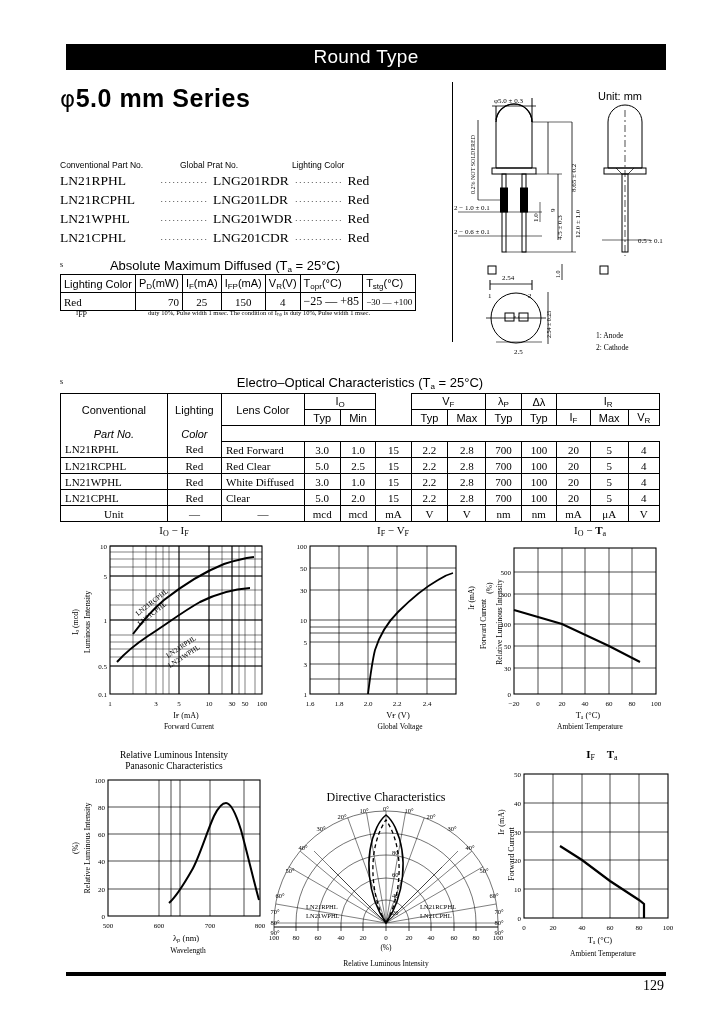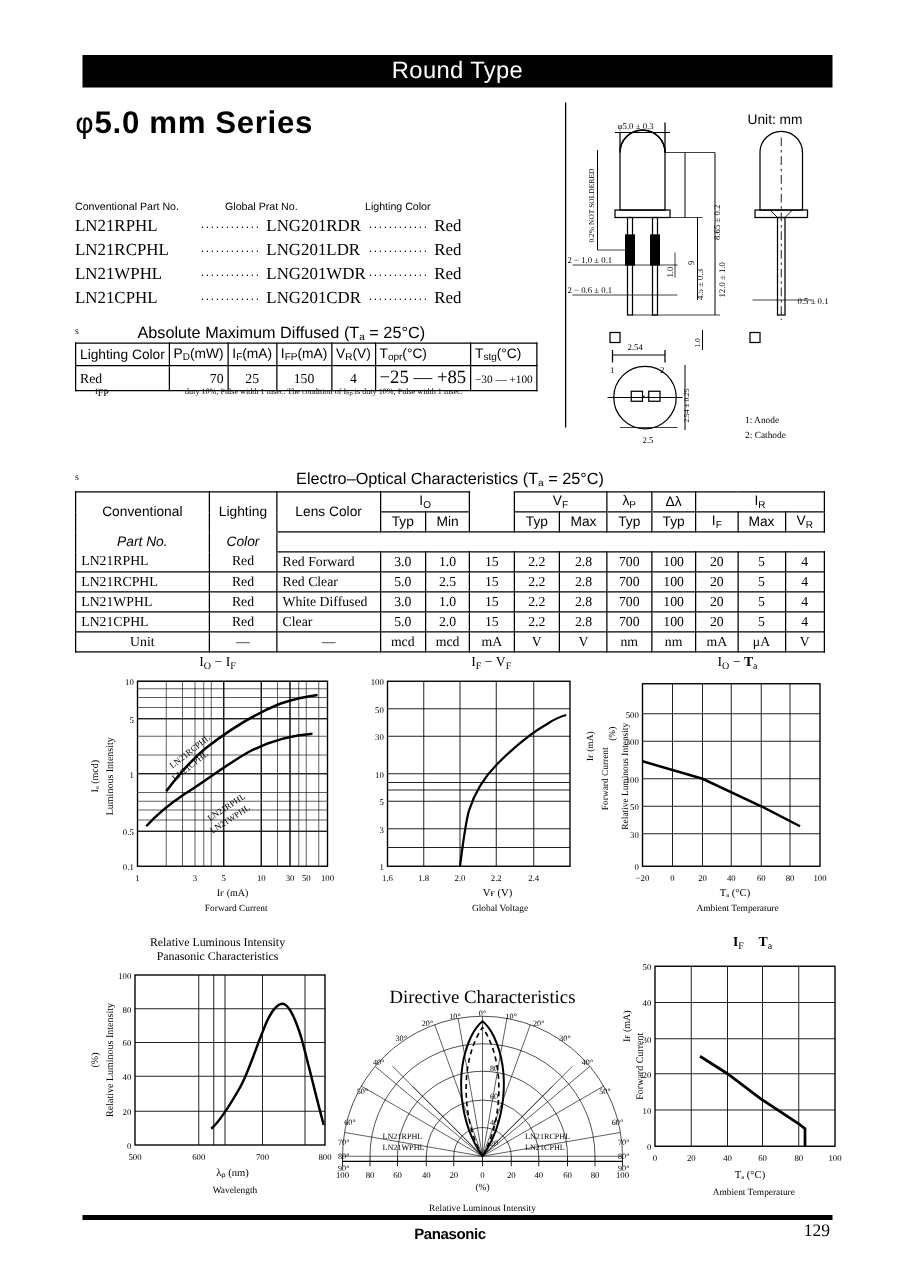--- a/index.html
+++ b/index.html
@@ -127,21 +127,21 @@
       <td class="hd"><span>V</span><span class="sub">R</span><span>(V)</span></td>
       <td class="hd"><span>T</span><span class="sub">opr</span><span>(°C)</span></td>
       <td class="hd"><span>T</span><span class="sub">stg</span><span>(°C)</span></td>
     </tr>
     <tr>
       <td class="val">Red</td>
       <td class="val" style="text-align:right">70</td>
       <td class="val" style="text-align:center">25</td>
       <td class="val" style="text-align:center">150</td>
       <td class="val" style="text-align:center">4</td>
-      <td class="val" style="text-align:center;font-size:15px">−25  —  +85</td>
+      <td class="val" style="text-align:center;font-size:12px">−25  —  +85</td>
       <td class="val" style="text-align:center;font-size:9px">−30  —  +100</td>
     </tr>
   </tbody>
     </table>
 
   <div class="note">
     <span class="lbl"><span>I</span><span class="sub">FP</span></span><span>duty 10%, Pulse width 1 msec. The condition of Iₕₚ is duty 10%, Pulse width 1 msec.</span>
   </div>
 
   <div class="sect" style="left:60px;top:375px;width:600px;">
@@ -563,21 +563,21 @@
         <text x="196" y="156">800</text>
       </g>
       <text x="122" y="169" font-size="8.5" text-anchor="middle">λₚ (nm)</text>
       <text x="14" y="76" font-size="8" text-anchor="middle" transform="rotate(-90 14 76)">(%)</text>
       <text x="26" y="76" font-size="8" text-anchor="middle" transform="rotate(-90 26 76)">Relative Luminous Intensity</text>
     </svg>
     <div class="cap" style="margin-left:28px;margin-top:-10px">Wavelength</div>
   </div>
 
   <div class="chart" style="left:268px;top:790px;width:236px;">
-    <div class="ctitle" style="font-size:15px">Directive Characteristics</div>
+    <div class="ctitle" style="font-size:12px">Directive Characteristics</div>
     <svg width="236" height="150" viewBox="0 0 236 150">
       <g stroke="#000" fill="none" stroke-width="0.55">
         <path d="M6,118 A112,112 0 0 1 230,118"></path>
         <path d="M28,118 A90,90 0 0 1 208,118"></path>
         <path d="M50,118 A68,68 0 0 1 186,118"></path>
         <path d="M73,118 A45,45 0 0 1 163,118"></path>
         <path d="M95,118 A23,23 0 0 1 141,118"></path>
       </g>
       <g stroke="#000" fill="none" stroke-width="0.5">
         <line x1="118" y1="118" x2="118" y2="6"></line>
@@ -704,16 +704,15 @@
         <text x="176" y="168">100</text>
       </g>
       <text x="108" y="181" font-size="8.5" text-anchor="middle">Tₐ (°C)</text>
       <text x="12" y="60" font-size="8" text-anchor="middle" transform="rotate(-90 12 60)">Iғ (mA)</text>
       <text x="22" y="92" font-size="8" text-anchor="middle" transform="rotate(-90 22 92)">Forward Current</text>
     </svg>
     <div class="cap" style="margin-left:22px;margin-top:-12px">Ambient Temperature</div>
   </div>
 
   <div class="frule"></div>
-  <div class="brand">Panasonic</div>
   <div class="pageno">129</div>
 
 </div>
 
 </body></html>

